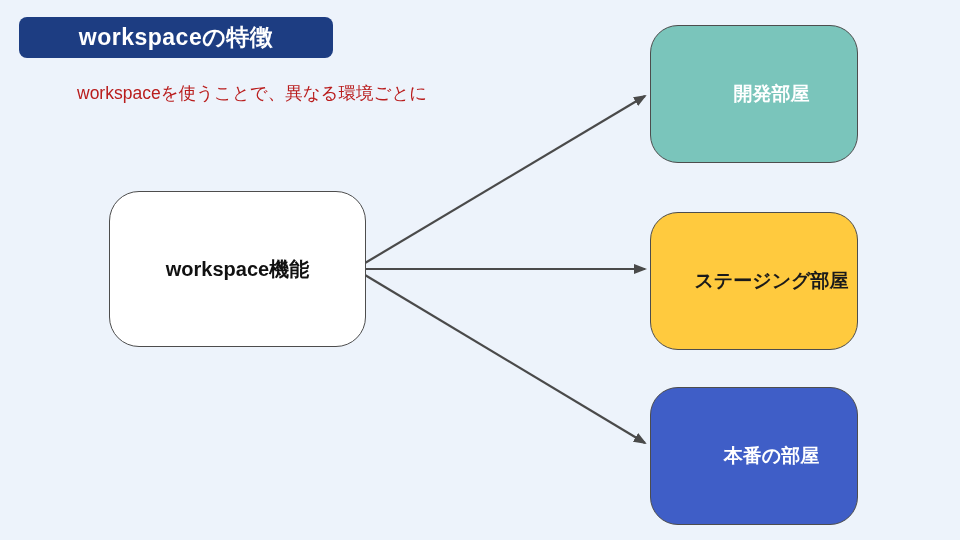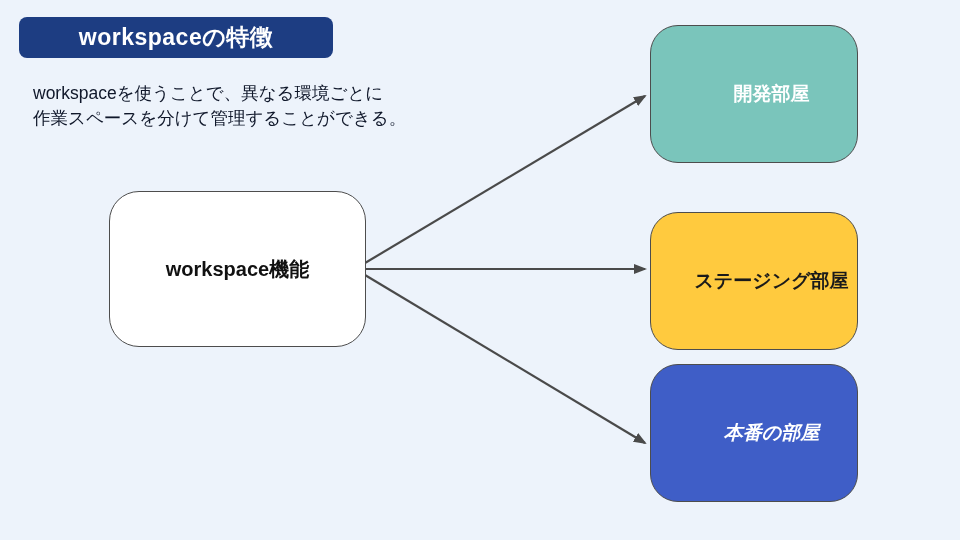--- a/index.html
+++ b/index.html
@@ -68,21 +68,21 @@
   .target-node {
     left: 650px;
     width: 208px;
     height: 138px;
     border-radius: 28px;
     font-size: 19px;
     padding-left: 35px;
   }
   .target-node.dev     { top: 25px; }
   .target-node.staging { top: 200px; margin-top: 12px; }
-  .target-node.prod    { top: 364px; font-style: italic; }
+  .target-node.prod    { top: 387px; }
   .arrows-layer {
     position: absolute;
     left: 0;
     top: 0;
     width: 960px;
     height: 540px;
     pointer-events: none;
   }
   .arrow-line {
     stroke: #4a4a4a;
@@ -95,23 +95,22 @@
 </style>
 </head>
 <body>
 
 <div class="slide" style="background-color: rgb(237, 243, 251);">
 
   <div class="title-badge" style="background-color: rgb(29, 61, 130);">
     <span class="title-text" style="color: rgb(255, 255, 255);">workspaceの特徴</span>
   </div>
 
-  <div class="description" style="color: #0f172a;">
+  <div class="description" style="color: #b91c1c; margin-left: 44px;">
     <div>workspaceを使うことで、異なる環境ごとに</div>
-    <div>作業スペースを分けて管理することができる。</div>
   </div>
 
   <svg class="arrows-layer" width="960" height="540" viewBox="0 0 960 540" xmlns="http://www.w3.org/2000/svg">
     <defs>
       <marker id="arrowhead" markerUnits="userSpaceOnUse" markerWidth="13" markerHeight="10" refX="11" refY="5" orient="auto">
         <path class="arrow-head" d="M0,0 L13,5 L0,10 Z" style="fill: rgb(74, 74, 74);"></path>
       </marker>
     </defs>
     <line class="arrow-line" x1="355" y1="269" x2="645" y2="96" marker-end="url(#arrowhead)" style="stroke: rgb(74, 74, 74);"></line>
     <line class="arrow-line" x1="355" y1="269" x2="645" y2="269" marker-end="url(#arrowhead)" style="stroke: rgb(74, 74, 74);"></line>

